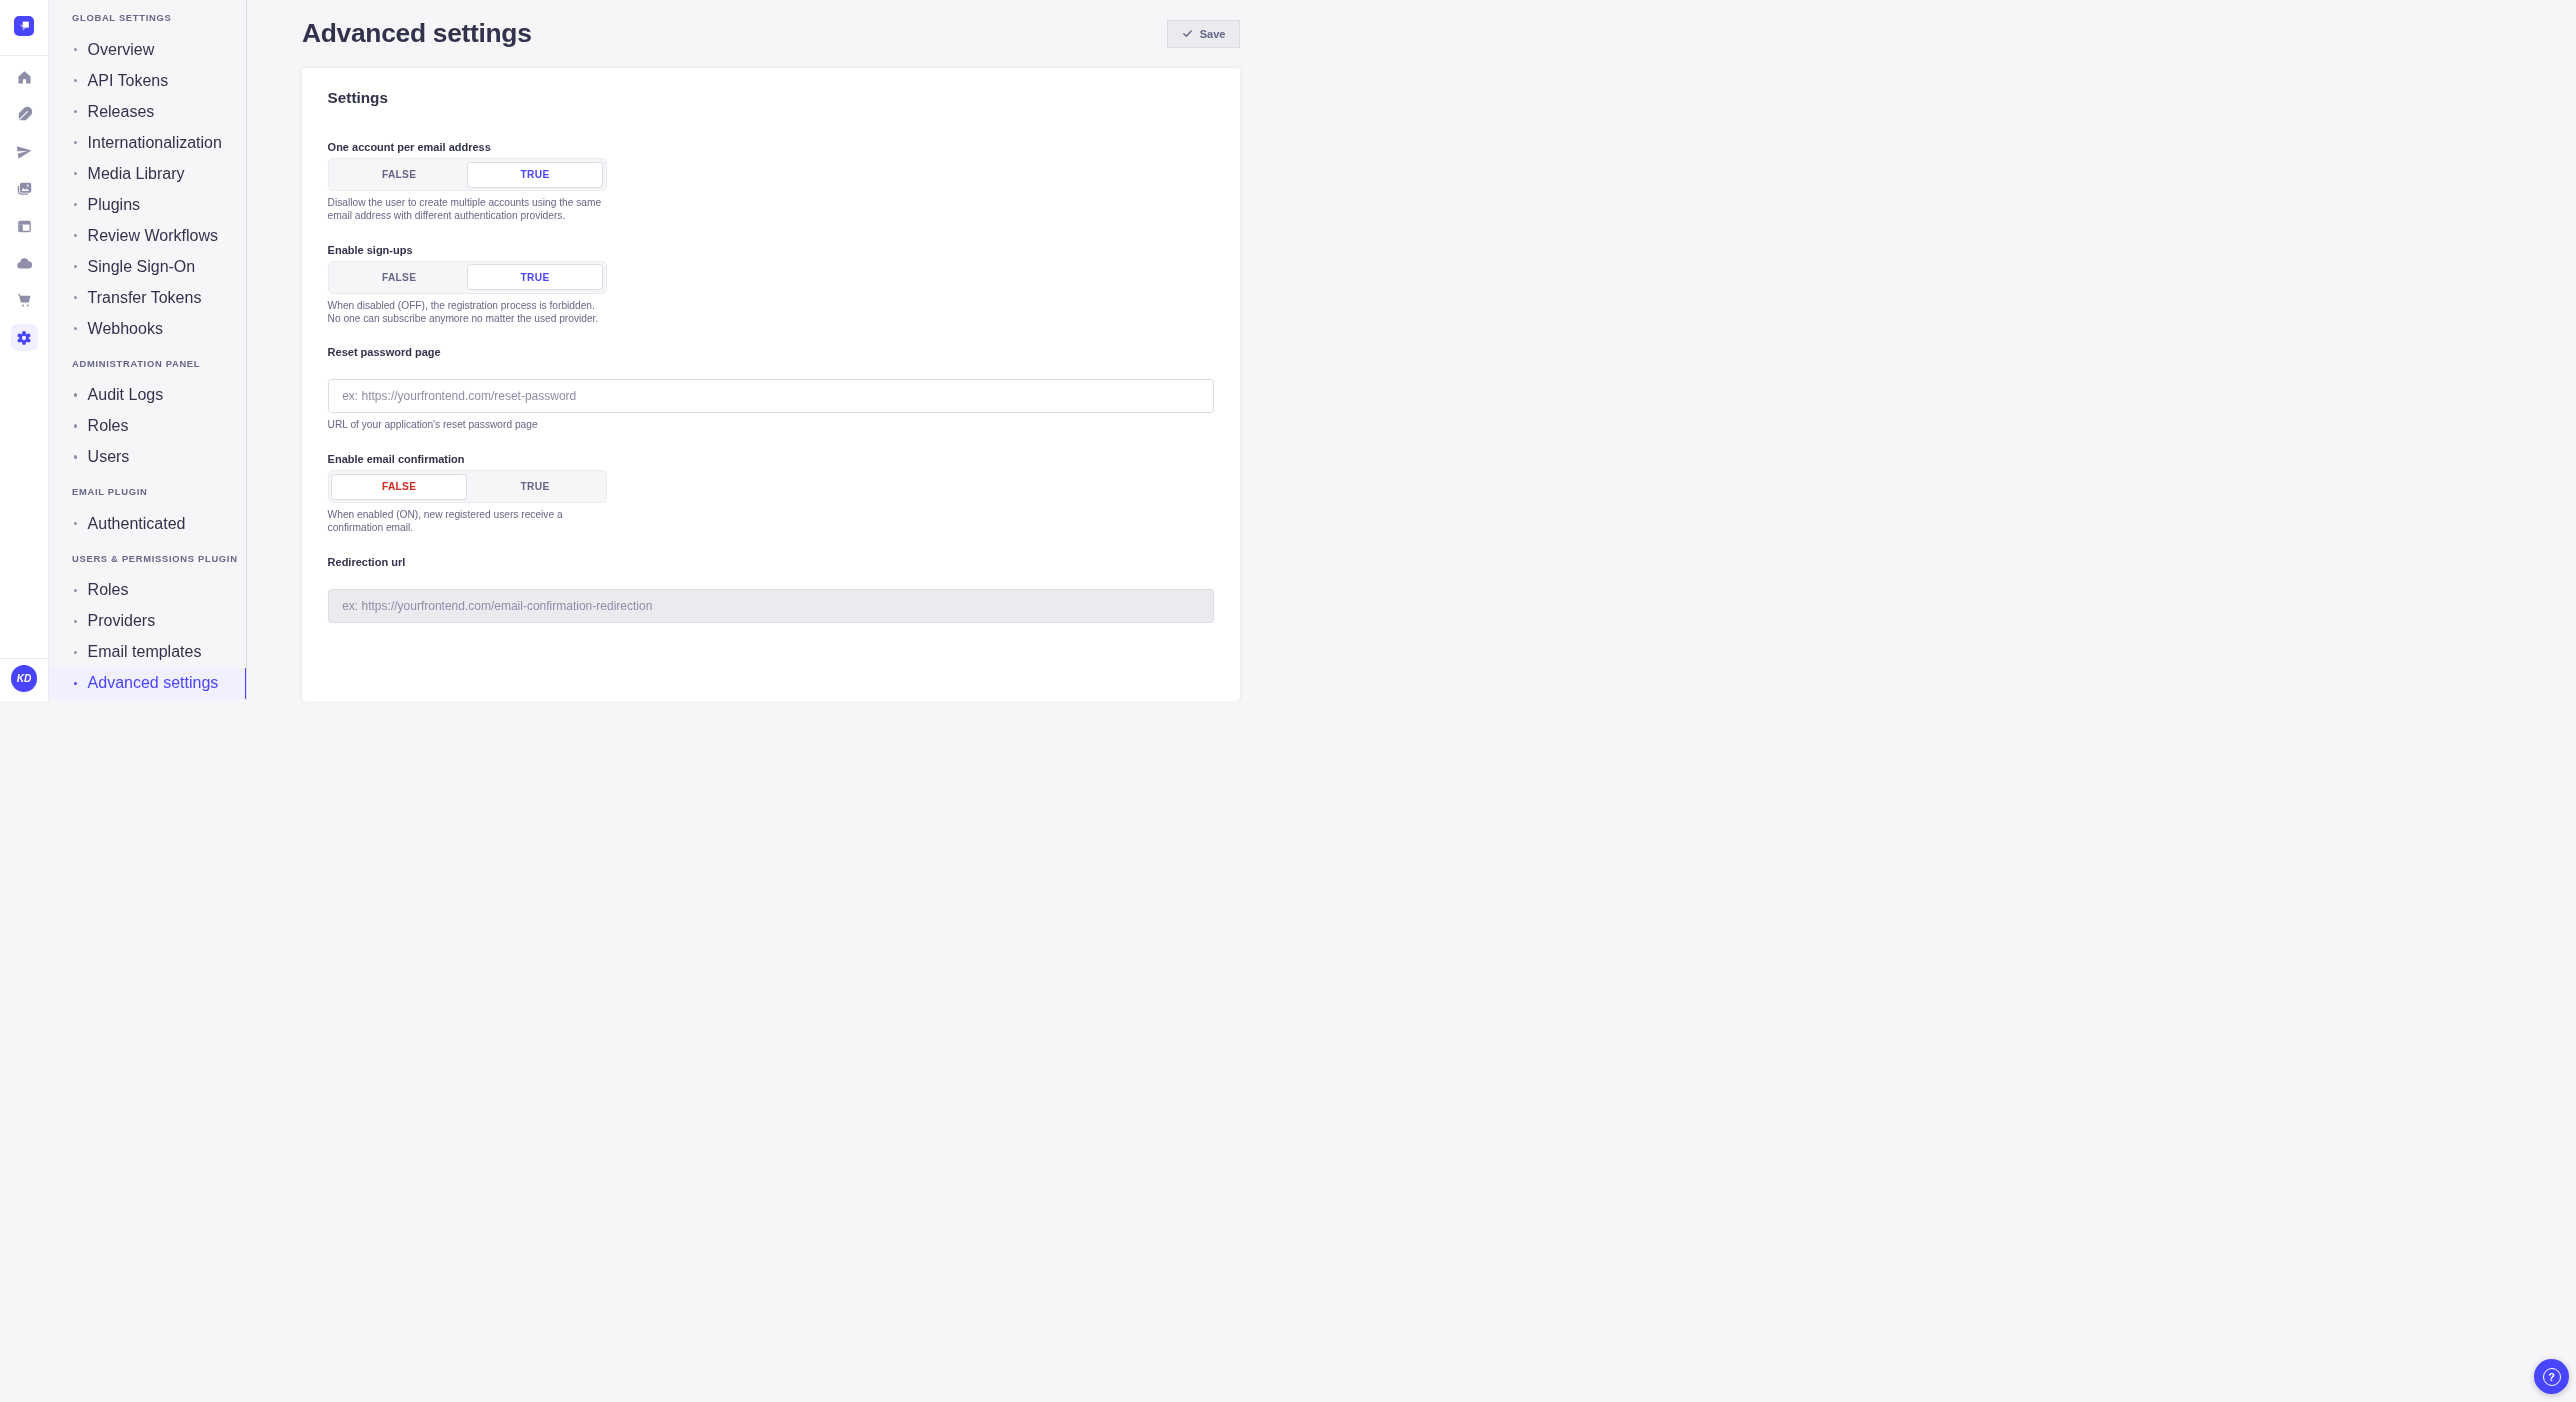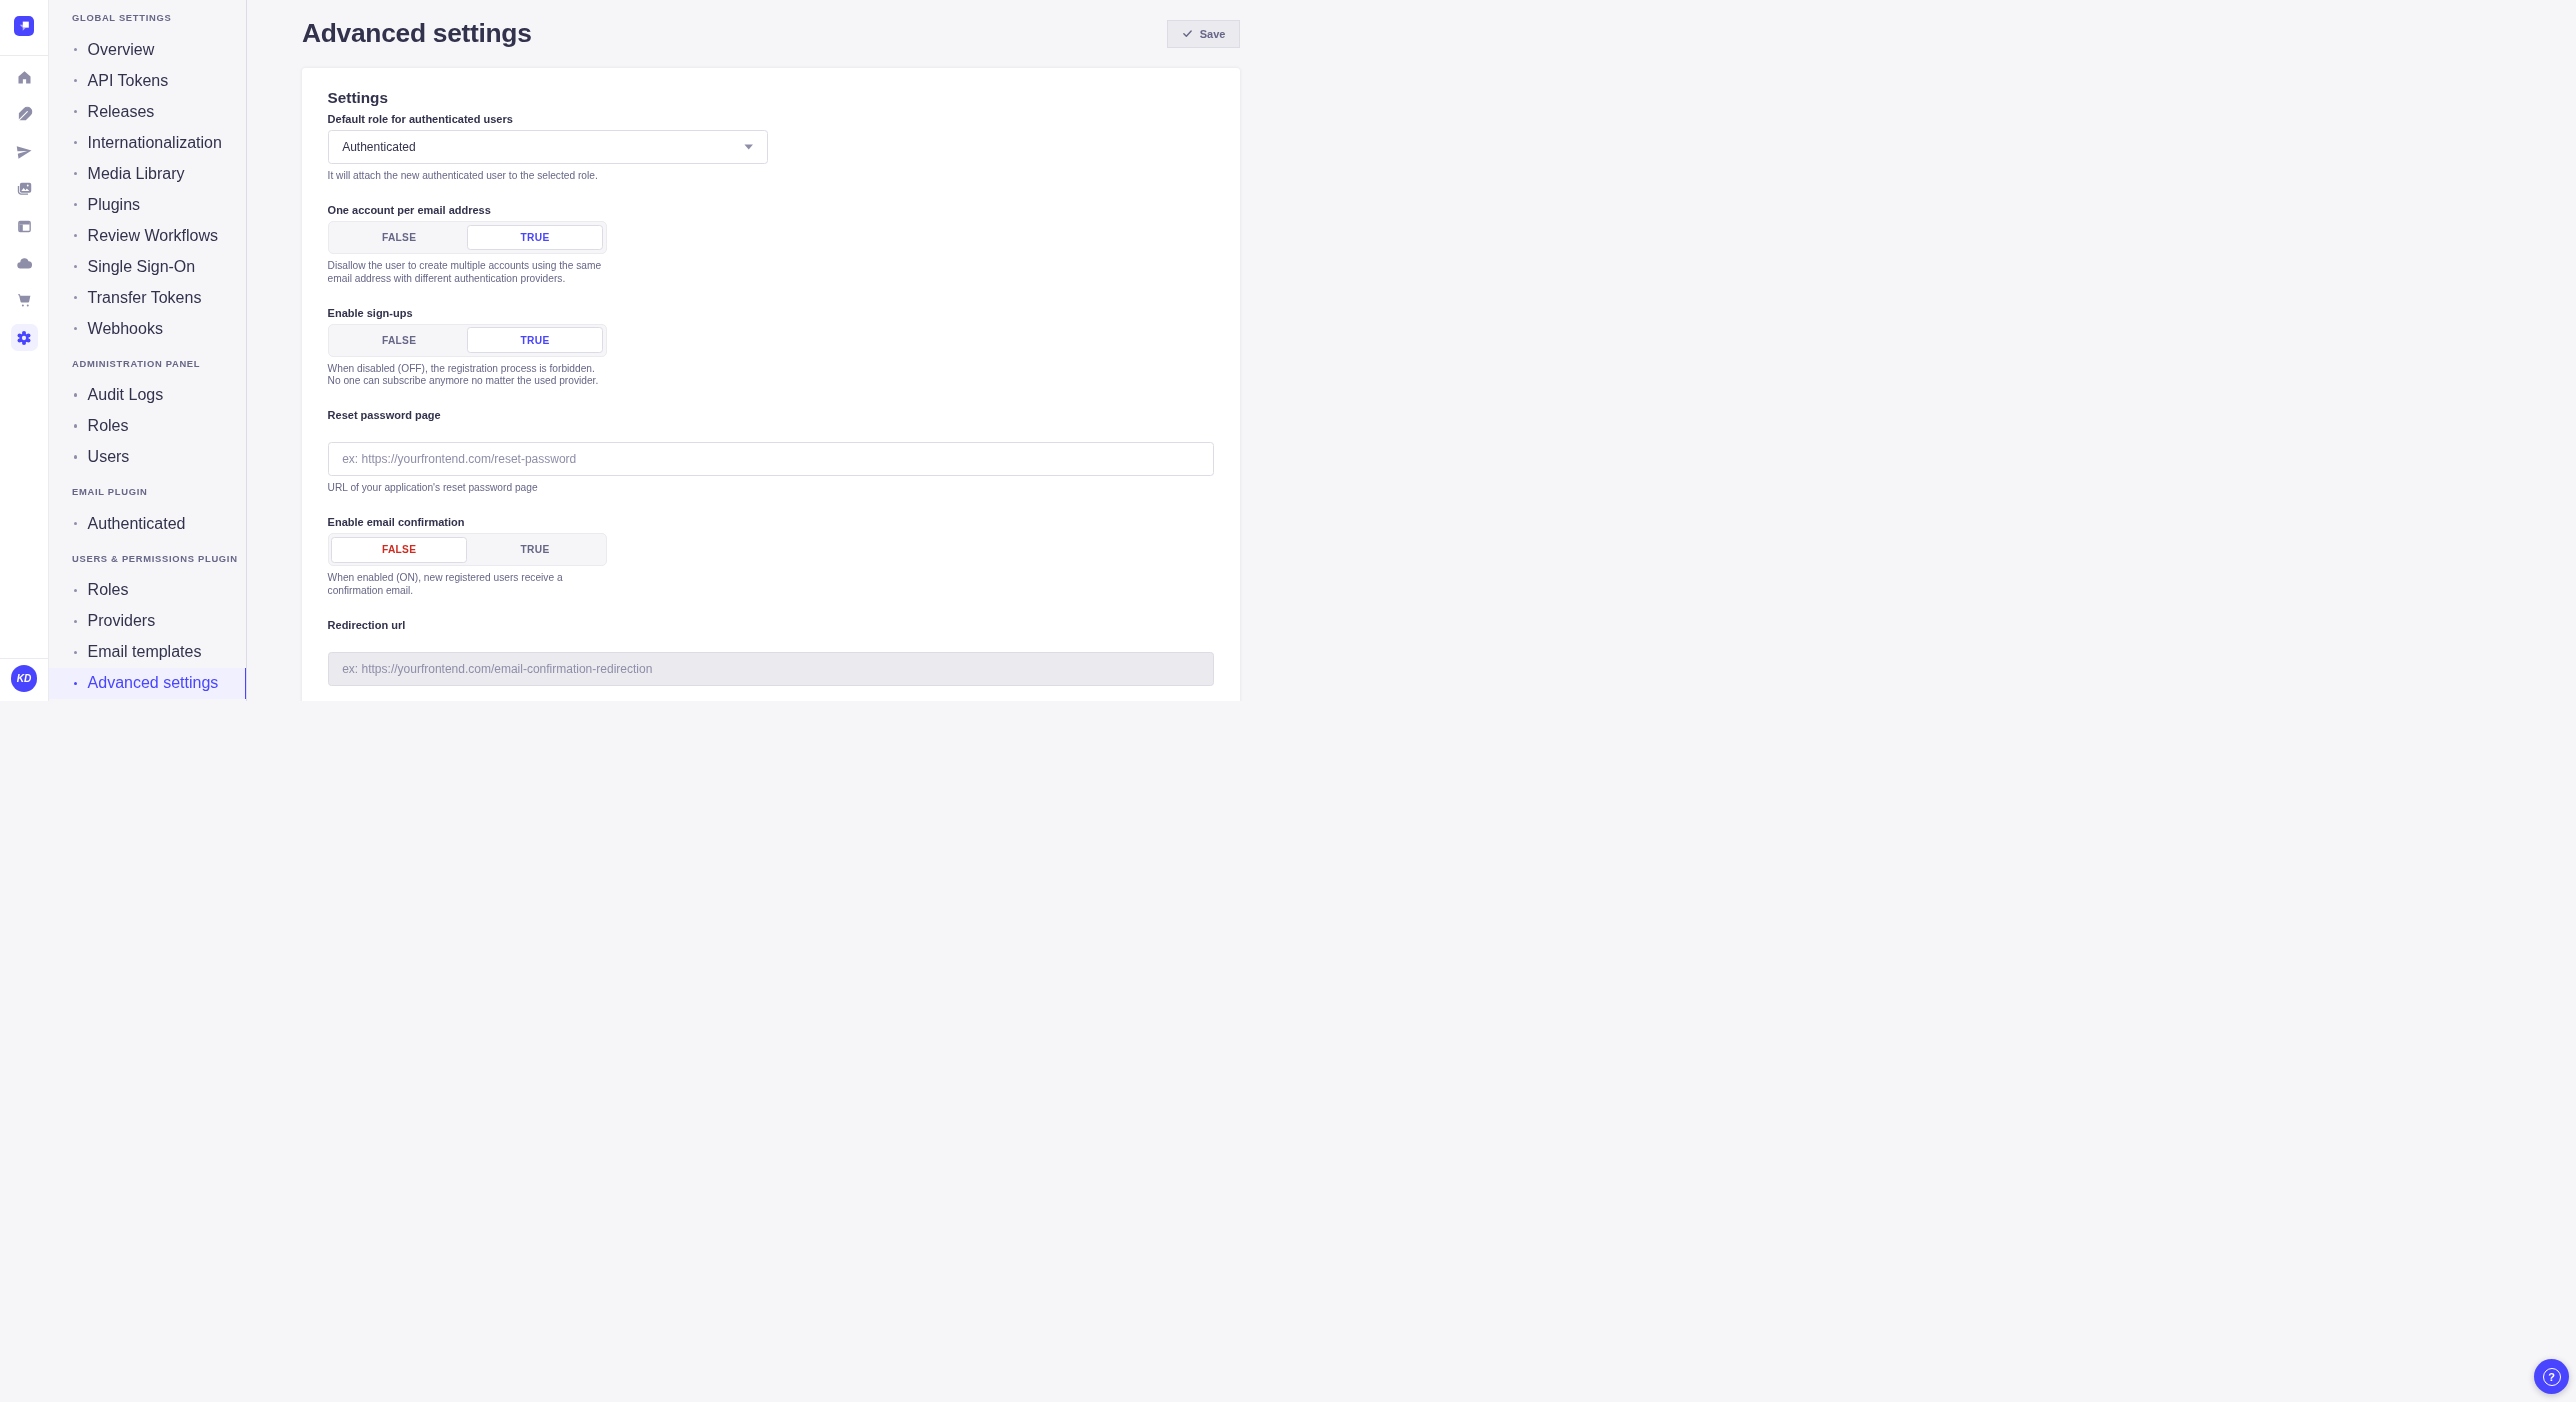--- a/index.html
+++ b/index.html
@@ -61,21 +61,21 @@
   .save-btn {
     display: inline-flex; align-items: center; gap: 6.8px; height: 28px; padding: 0 13.6px;
     background: #eaeaef; border: 0.9px solid #dcdce4; border-radius: 0;
     color: #666687; font-size: 11px; font-weight: 600; cursor: default;
     font-family: "Liberation Sans", sans-serif;
   }
   .card {
     margin-top: 19px; flex: 1; background: #ffffff; border-radius: 3.4px;
     box-shadow: 0 0.9px 3.4px rgba(33,33,52,0.1); padding: 21px 25.6px;
   }
-  .card h2 { font-size: 15.3px; font-weight: 700; color: #32324d; margin-bottom: 6px; }
+  .card h2 { font-size: 15.3px; font-weight: 700; color: #32324d; margin-bottom: 34px; }
   .field { margin-bottom: 21px; }
   .field-label { display: block; font-size: 11px; font-weight: 600; color: #32324d; margin-bottom: 5.1px; }
   .hint { font-size: 10.2px; line-height: 12.8px; color: #666687; margin-top: 6px; }
   
   .select-box {
     width: 440px; height: 34px; background: #fff; border: 0.9px solid #dcdce4; border-radius: 3.4px;
     display: flex; align-items: center; justify-content: space-between; padding: 0 13.6px;
     font-size: 12px; color: #32324d; cursor: pointer;
   }
   
@@ -275,30 +275,20 @@
       <svg width="11" height="11" viewBox="0 0 24 24" fill="none" stroke="#666687" stroke-width="3" stroke-linecap="round" stroke-linejoin="round">
           <path d="M4 12.5 9.5 18 20 6.5"></path>
         </svg>
       <span>Save</span>
     </button>
   </div>
 
   <section class="card">
     <h2>Settings</h2>
 
-    <div class="field">
-      <span class="field-label">Default role for authenticated users</span>
-      <div class="select-box">
-        <span>Authenticated</span>
-        <svg width="9.4" height="6" viewBox="0 0 11 7">
-            <polygon points="0.5,0.5 10.5,0.5 5.5,6.5" fill="#8e8ea9"></polygon>
-          </svg>
-      </div>
-      <div class="hint">It will attach the new authenticated user to the selected role.</div>
-    </div>
 
     <div class="field toggle-field">
       <span class="field-label">One account per email address</span>
       <div class="toggle">
         <button class="toggle-opt">FALSE</button>
         <button class="toggle-opt on-true">TRUE</button>
       </div>
       <div class="hint">Disallow the user to create multiple accounts using the same email address with different authentication providers.</div>
     </div>
 

